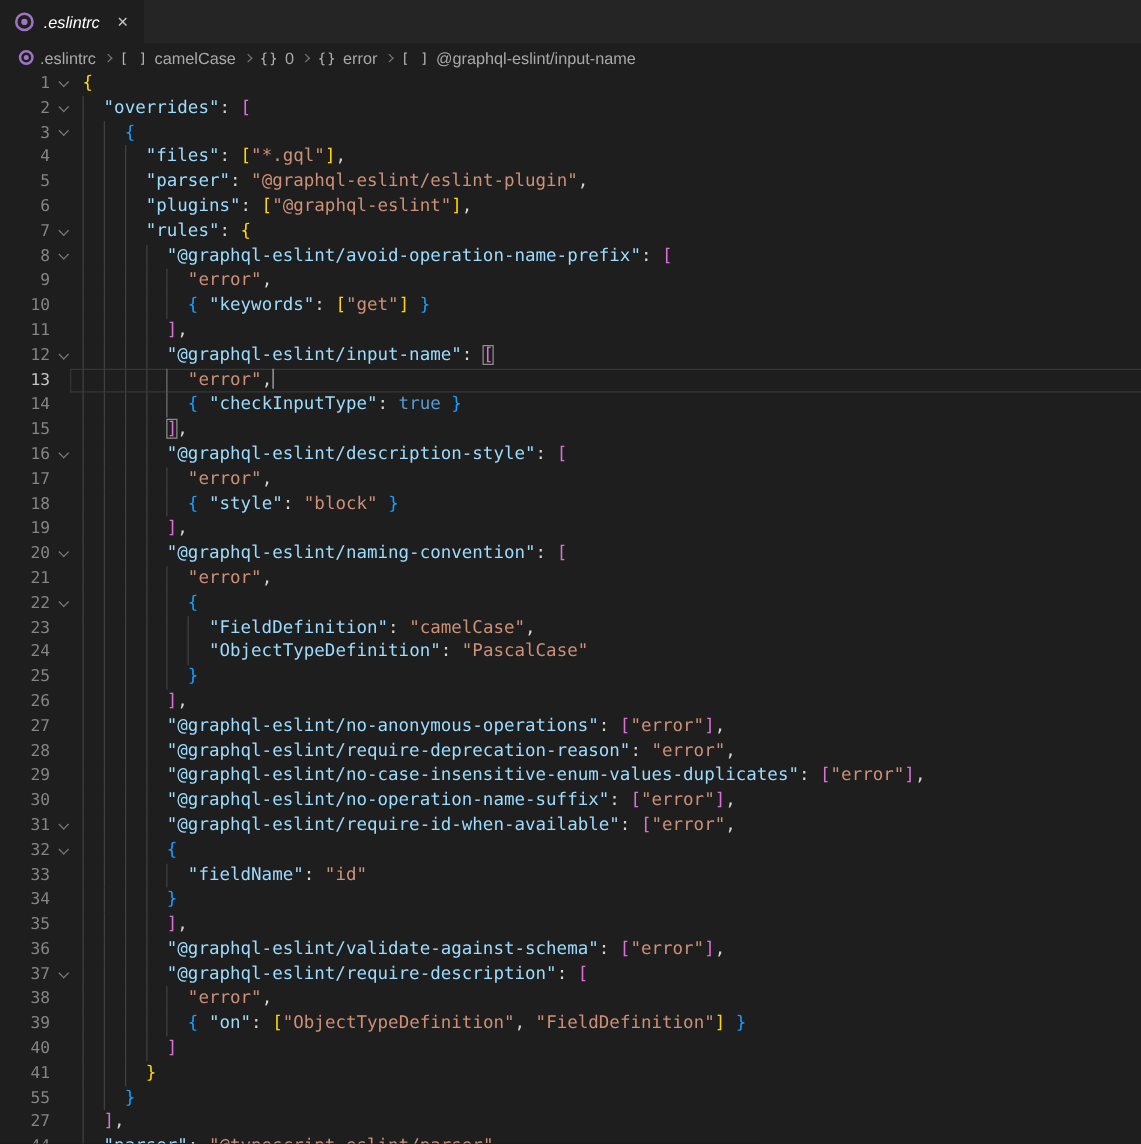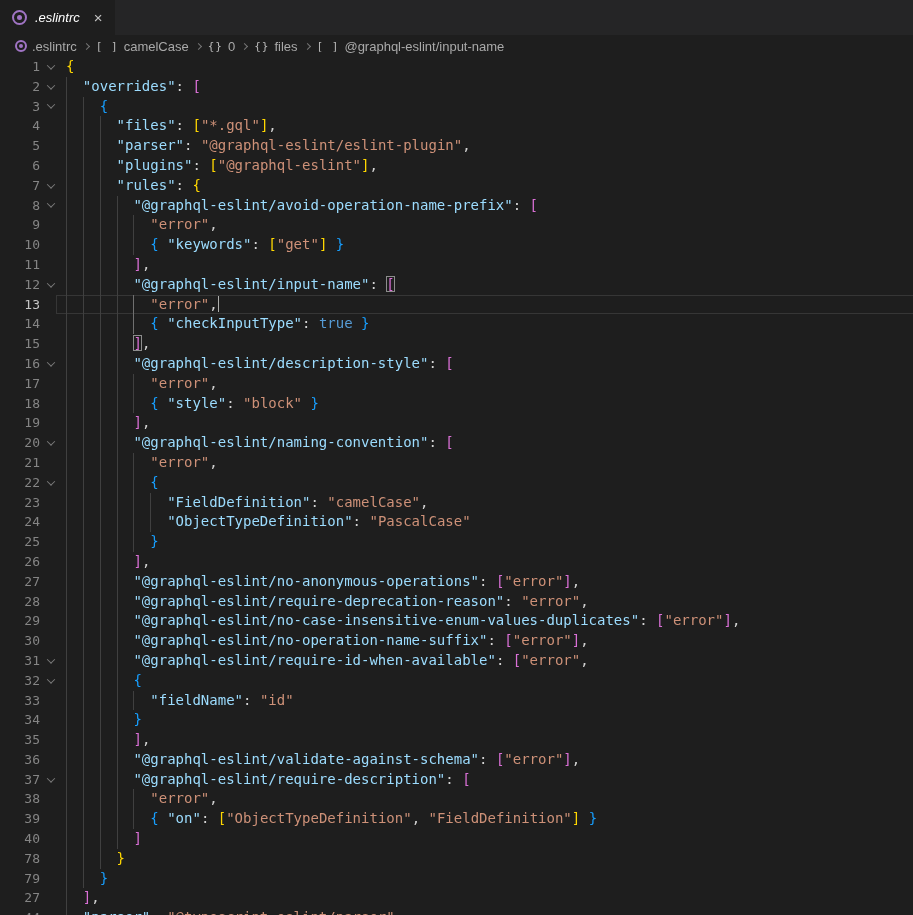--- a/index.html
+++ b/index.html
@@ -78,21 +78,21 @@
       <span>camelCase</span>
     </span>
     <i class="bc-chev"></i>
     <span class="crumb">
       <span class="sym">{}</span>
       <span>0</span>
     </span>
     <i class="bc-chev"></i>
     <span class="crumb">
       <span class="sym">{}</span>
-      <span>files</span>
+      <span>error</span>
     </span>
     <i class="bc-chev"></i>
     <span class="crumb">
       <span class="sym">[ ]</span>
       <span>@graphql-eslint/input-name</span>
     </span>
   </div>
 
   <div class="code-area">
       <div class="line"><div class="gutter"><span class="num">1</span><span class="fold"><i class="chev"></i></span></div><div class="code"><span class="tok b0">{</span></div></div>
@@ -128,19 +128,19 @@
       <div class="line"><div class="gutter"><span class="num">31</span><span class="fold"><i class="chev"></i></span></div><div class="code"><span class="guide" style="left: calc(0ch + 4px);"></span><span class="guide" style="left: calc(2ch + 4px);"></span><span class="guide" style="left: calc(4ch + 4px);"></span><span class="guide" style="left: calc(6ch + 4px);"></span><span class="tok">        </span><span class="tok k">"@graphql-eslint/require-id-when-available"</span><span class="tok p">: </span><span class="tok b1">[</span><span class="tok s">"error"</span><span class="tok p">,</span></div></div>
       <div class="line"><div class="gutter"><span class="num">32</span><span class="fold"><i class="chev"></i></span></div><div class="code"><span class="guide" style="left: calc(0ch + 4px);"></span><span class="guide" style="left: calc(2ch + 4px);"></span><span class="guide" style="left: calc(4ch + 4px);"></span><span class="guide" style="left: calc(6ch + 4px);"></span><span class="tok">        </span><span class="tok b2">{</span></div></div>
       <div class="line"><div class="gutter"><span class="num">33</span><span class="fold"></span></div><div class="code"><span class="guide" style="left: calc(0ch + 4px);"></span><span class="guide" style="left: calc(2ch + 4px);"></span><span class="guide" style="left: calc(4ch + 4px);"></span><span class="guide" style="left: calc(6ch + 4px);"></span><span class="guide" style="left: calc(8ch + 4px);"></span><span class="tok">          </span><span class="tok k">"fieldName"</span><span class="tok p">: </span><span class="tok s">"id"</span></div></div>
       <div class="line"><div class="gutter"><span class="num">34</span><span class="fold"></span></div><div class="code"><span class="guide" style="left: calc(0ch + 4px);"></span><span class="guide" style="left: calc(2ch + 4px);"></span><span class="guide" style="left: calc(4ch + 4px);"></span><span class="guide" style="left: calc(6ch + 4px);"></span><span class="tok">        </span><span class="tok b2">}</span></div></div>
       <div class="line"><div class="gutter"><span class="num">35</span><span class="fold"></span></div><div class="code"><span class="guide" style="left: calc(0ch + 4px);"></span><span class="guide" style="left: calc(2ch + 4px);"></span><span class="guide" style="left: calc(4ch + 4px);"></span><span class="guide" style="left: calc(6ch + 4px);"></span><span class="tok">        </span><span class="tok b1">]</span><span class="tok p">,</span></div></div>
       <div class="line"><div class="gutter"><span class="num">36</span><span class="fold"></span></div><div class="code"><span class="guide" style="left: calc(0ch + 4px);"></span><span class="guide" style="left: calc(2ch + 4px);"></span><span class="guide" style="left: calc(4ch + 4px);"></span><span class="guide" style="left: calc(6ch + 4px);"></span><span class="tok">        </span><span class="tok k">"@graphql-eslint/validate-against-schema"</span><span class="tok p">: </span><span class="tok b1">[</span><span class="tok s">"error"</span><span class="tok b1">]</span><span class="tok p">,</span></div></div>
       <div class="line"><div class="gutter"><span class="num">37</span><span class="fold"><i class="chev"></i></span></div><div class="code"><span class="guide" style="left: calc(0ch + 4px);"></span><span class="guide" style="left: calc(2ch + 4px);"></span><span class="guide" style="left: calc(4ch + 4px);"></span><span class="guide" style="left: calc(6ch + 4px);"></span><span class="tok">        </span><span class="tok k">"@graphql-eslint/require-description"</span><span class="tok p">: </span><span class="tok b1">[</span></div></div>
       <div class="line"><div class="gutter"><span class="num">38</span><span class="fold"></span></div><div class="code"><span class="guide" style="left: calc(0ch + 4px);"></span><span class="guide" style="left: calc(2ch + 4px);"></span><span class="guide" style="left: calc(4ch + 4px);"></span><span class="guide" style="left: calc(6ch + 4px);"></span><span class="guide" style="left: calc(8ch + 4px);"></span><span class="tok">          </span><span class="tok s">"error"</span><span class="tok p">,</span></div></div>
       <div class="line"><div class="gutter"><span class="num">39</span><span class="fold"></span></div><div class="code"><span class="guide" style="left: calc(0ch + 4px);"></span><span class="guide" style="left: calc(2ch + 4px);"></span><span class="guide" style="left: calc(4ch + 4px);"></span><span class="guide" style="left: calc(6ch + 4px);"></span><span class="guide" style="left: calc(8ch + 4px);"></span><span class="tok">          </span><span class="tok b2">{</span><span class="tok p"> </span><span class="tok k">"on"</span><span class="tok p">: </span><span class="tok b0">[</span><span class="tok s">"ObjectTypeDefinition"</span><span class="tok p">, </span><span class="tok s">"FieldDefinition"</span><span class="tok b0">]</span><span class="tok p"> </span><span class="tok b2">}</span></div></div>
       <div class="line"><div class="gutter"><span class="num">40</span><span class="fold"></span></div><div class="code"><span class="guide" style="left: calc(0ch + 4px);"></span><span class="guide" style="left: calc(2ch + 4px);"></span><span class="guide" style="left: calc(4ch + 4px);"></span><span class="guide" style="left: calc(6ch + 4px);"></span><span class="tok">        </span><span class="tok b1">]</span></div></div>
-      <div class="line"><div class="gutter"><span class="num">78</span><span class="fold"></span></div><div class="code"><span class="guide" style="left: calc(0ch + 4px);"></span><span class="guide" style="left: calc(2ch + 4px);"></span><span class="guide" style="left: calc(4ch + 4px);"></span><span class="tok">      </span><span class="tok b0">}</span></div></div>
-      <div class="line"><div class="gutter"><span class="num">79</span><span class="fold"></span></div><div class="code"><span class="guide" style="left: calc(0ch + 4px);"></span><span class="guide" style="left: calc(2ch + 4px);"></span><span class="tok">    </span><span class="tok b2">}</span></div></div>
+      <div class="line"><div class="gutter"><span class="num">41</span><span class="fold"></span></div><div class="code"><span class="guide" style="left: calc(0ch + 4px);"></span><span class="guide" style="left: calc(2ch + 4px);"></span><span class="guide" style="left: calc(4ch + 4px);"></span><span class="tok">      </span><span class="tok b0">}</span></div></div>
+      <div class="line"><div class="gutter"><span class="num">55</span><span class="fold"></span></div><div class="code"><span class="guide" style="left: calc(0ch + 4px);"></span><span class="guide" style="left: calc(2ch + 4px);"></span><span class="tok">    </span><span class="tok b2">}</span></div></div>
       <div class="line"><div class="gutter"><span class="num">27</span><span class="fold"></span></div><div class="code"><span class="guide" style="left: calc(0ch + 4px);"></span><span class="tok">  </span><span class="tok b1">]</span><span class="tok p">,</span></div></div>
       <div class="line"><div class="gutter"><span class="num">44</span><span class="fold"></span></div><div class="code"><span class="guide" style="left: calc(0ch + 4px);"></span><span class="tok">  </span><span class="tok k">"parser"</span><span class="tok p">: </span><span class="tok s">"@typescript-eslint/parser"</span></div></div>
     </div>
 
 </div>
 
 </body></html>

